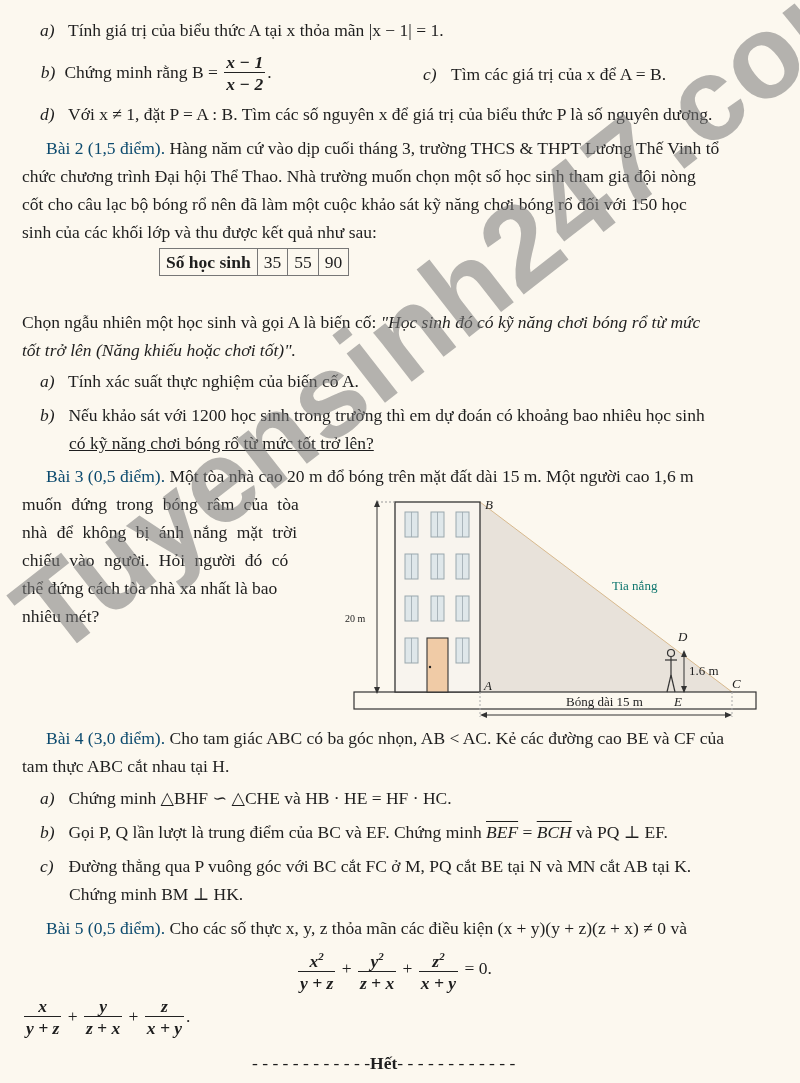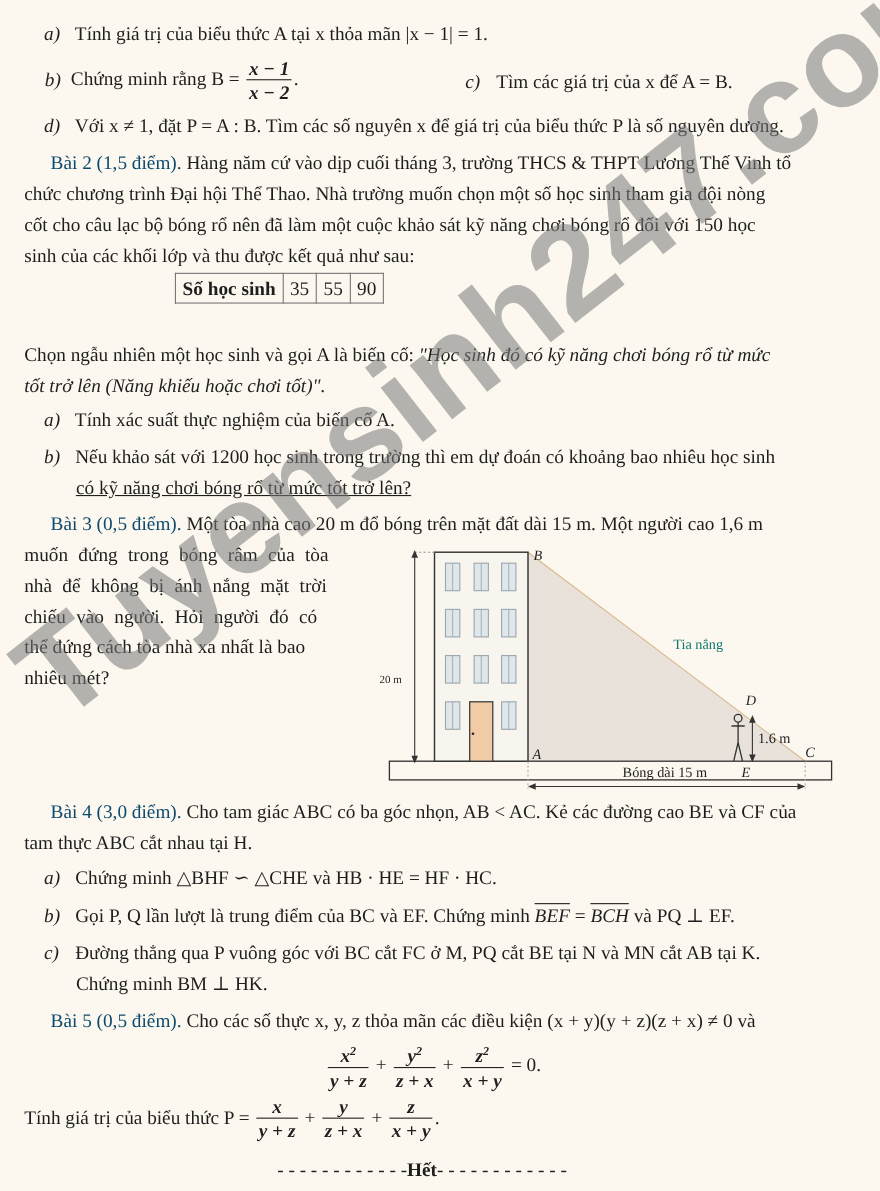--- a/index.html
+++ b/index.html
@@ -200,21 +200,20 @@
     </span>
   <span style="font-style:normal">+</span>
   <span class="frac">
       <span class="n"><span>z</span><sup>2</sup></span>
       <span class="d">x + y</span>
     </span>
   <span style="font-style:normal">= 0.</span>
 </div>
 
 <div class="line" style="left:22px;top:996px;">
-  <span>Tính giá trị của biểu thức P =</span>
   <span class="i">
     <span class="frac">
         <span class="n">x</span>
         <span class="d">y + z</span>
       </span>
     <span style="font-style:normal">+</span>
     <span class="frac">
         <span class="n">y</span>
         <span class="d">z + x</span>
       </span>

